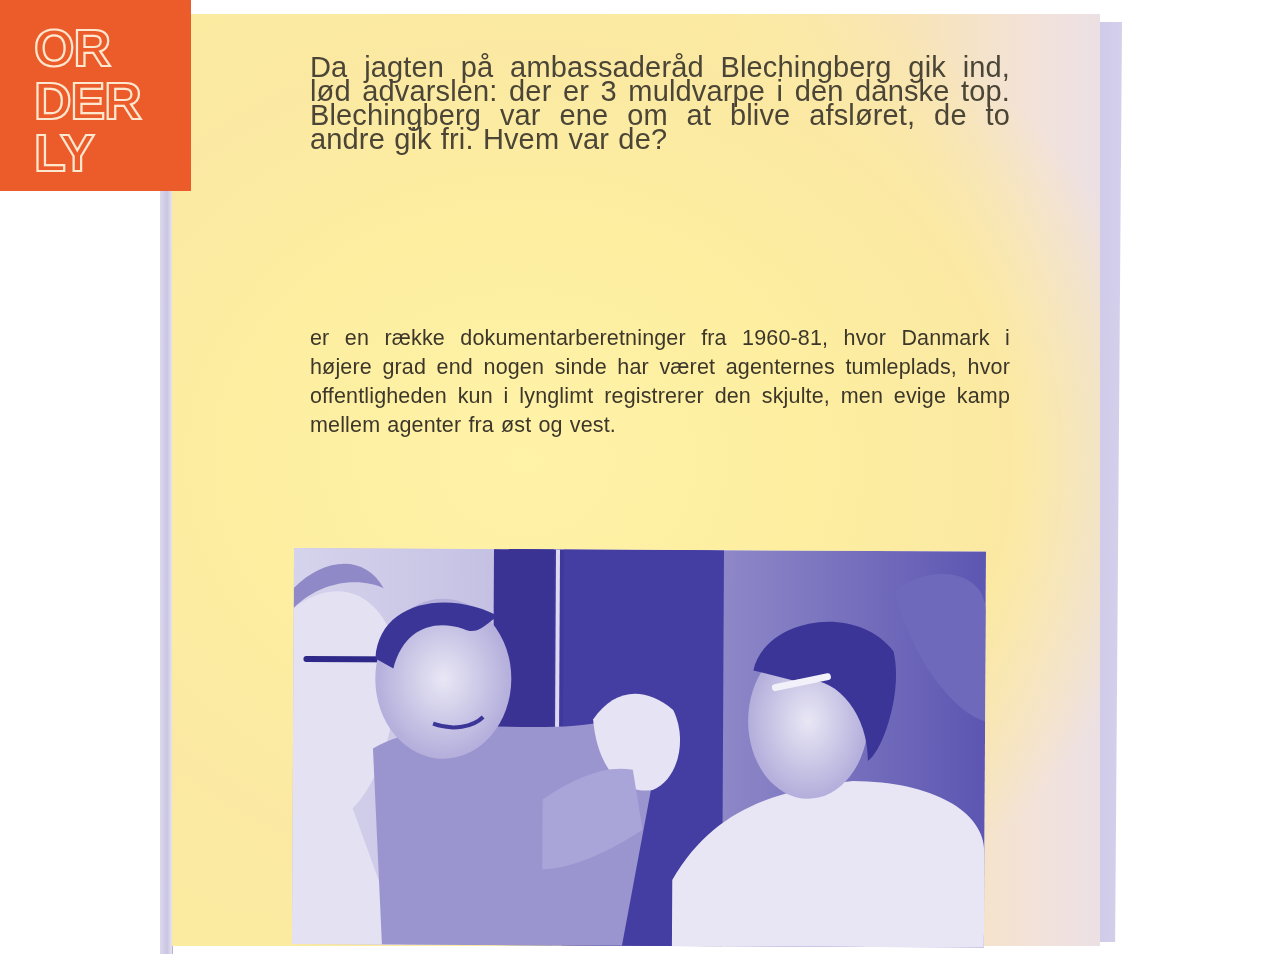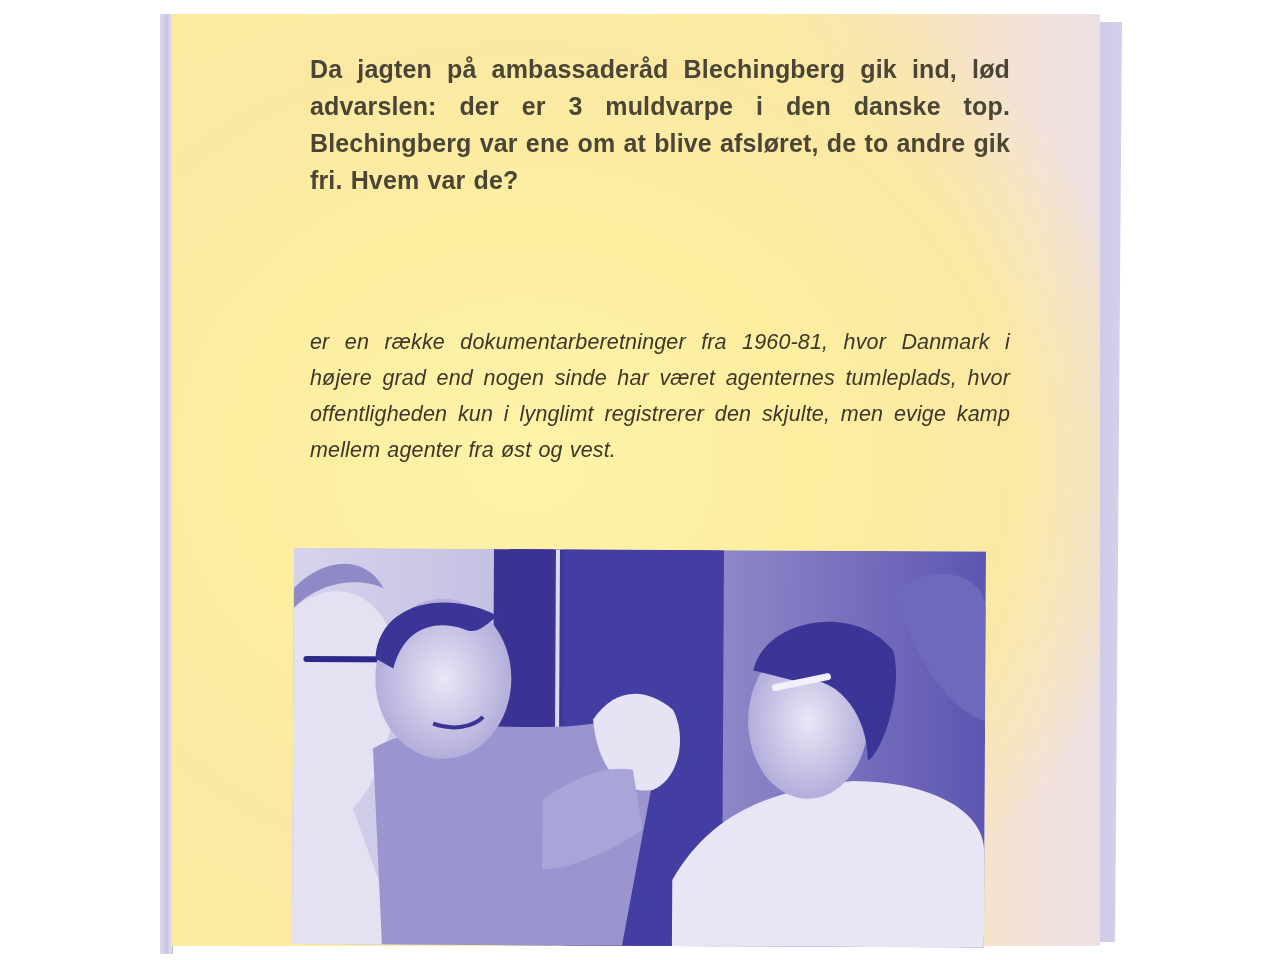--- a/index.html
+++ b/index.html
@@ -52,54 +52,52 @@
       height: 932px;
       background:
         radial-gradient(ellipse at 38% 48%, #fff3a8 0%, #fdeea0 35%, #fbe9a3 60%, rgba(251,233,163,0) 80%),
         linear-gradient(to right, #fbeba0 0%, #fcec9e 55%, #f8e4b8 80%, #f2e2dc 94%, #ece0e4 100%);
     }
     .intro-text {
       position: absolute;
       left: 138px;
       top: 12px;
       width: 700px;
-      font-size: 25px;
-      line-height: 37px;
+      font-size: 29px;
+      line-height: 24px;
       color: #4a4536;
       letter-spacing: 0.15px;
       word-spacing: 1px;
       text-align: justify;
       text-align-last: left;
-      font-weight: bold;
     }
     .title {
       position: absolute;
       left: 134px;
       top: 176px;
       width: 700px;
       height: 112px;
     }
     .title svg {
       width: 100%;
       height: 100%;
       display: block;
     }
     .body-text {
       position: absolute;
       left: 138px;
       top: 288px;
       width: 700px;
       font-size: 21.5px;
-      line-height: 36px;
+      line-height: 29px;
       color: #3c372a;
       letter-spacing: 0.15px;
       word-spacing: 1px;
       text-align: justify;
       text-align-last: left;
-      font-style: italic;
     }
     .photo {
       position: absolute;
       left: 122px;
       top: 534px;
       width: 692px;
       height: 396px;
       background: #c9c5e4;
       overflow: hidden;
       transform: rotate(0.3deg);
@@ -172,14 +170,23 @@
           <ellipse cx="515" cy="170" rx="60" ry="78" fill="url(#face)"></ellipse>
           <path d="M460 120 C470 70 560 50 600 100 C610 140 590 200 575 210 C575 160 540 120 500 130 Z" fill="#3c3598"></path>
           <rect x="478" y="128" width="60" height="7" rx="3" fill="#f2f1fa" transform="rotate(-12 508 131)"></rect>
 
           <path d="M600 40 C640 10 692 20 692 60 L692 170 C660 160 620 110 600 40 Z" fill="#6f69bc"></path>
         </svg>
       </div>
     </div>
   </div>
 
+  <div class="logo">
+    <svg viewBox="0 0 191 191">
+      <g fill="none" stroke="#fde7cf" stroke-width="2.2" font-family="Liberation Sans, sans-serif" font-weight="bold">
+        <text x="34" y="66" font-size="52" letter-spacing="-1">OR</text>
+        <text x="34" y="119" font-size="52" letter-spacing="-1">DER</text>
+        <text x="34" y="171" font-size="52" letter-spacing="-1">LY</text>
+      </g>
+    </svg>
+  </div>
 
 </div>
 
 </body></html>

